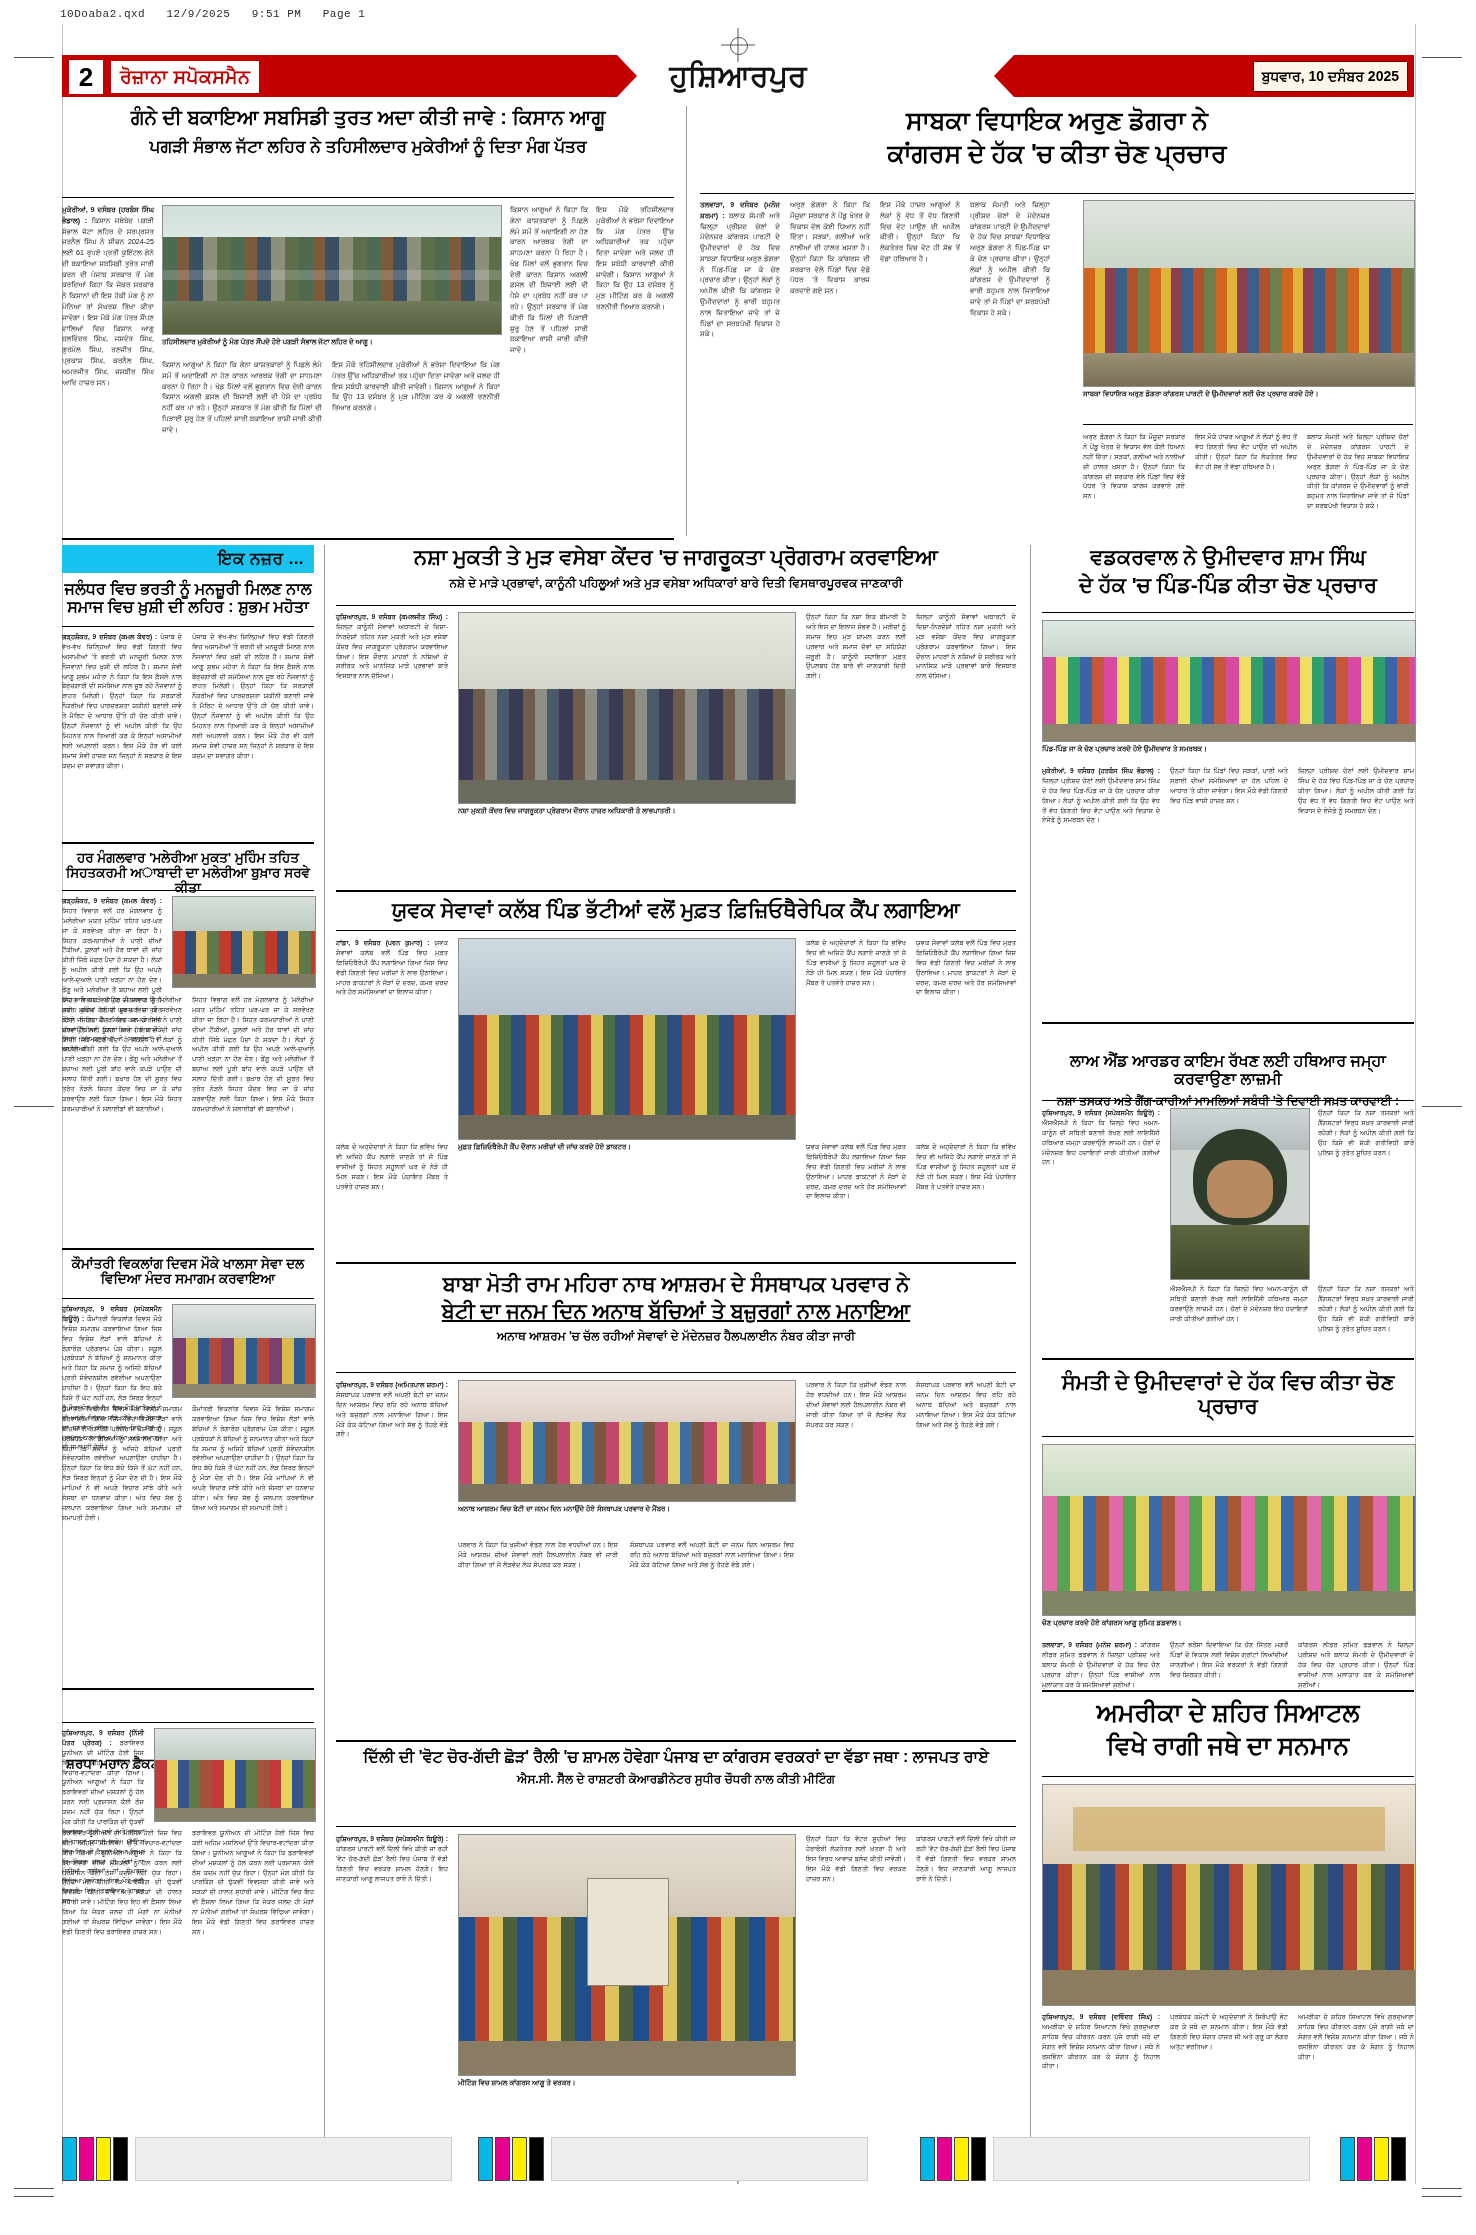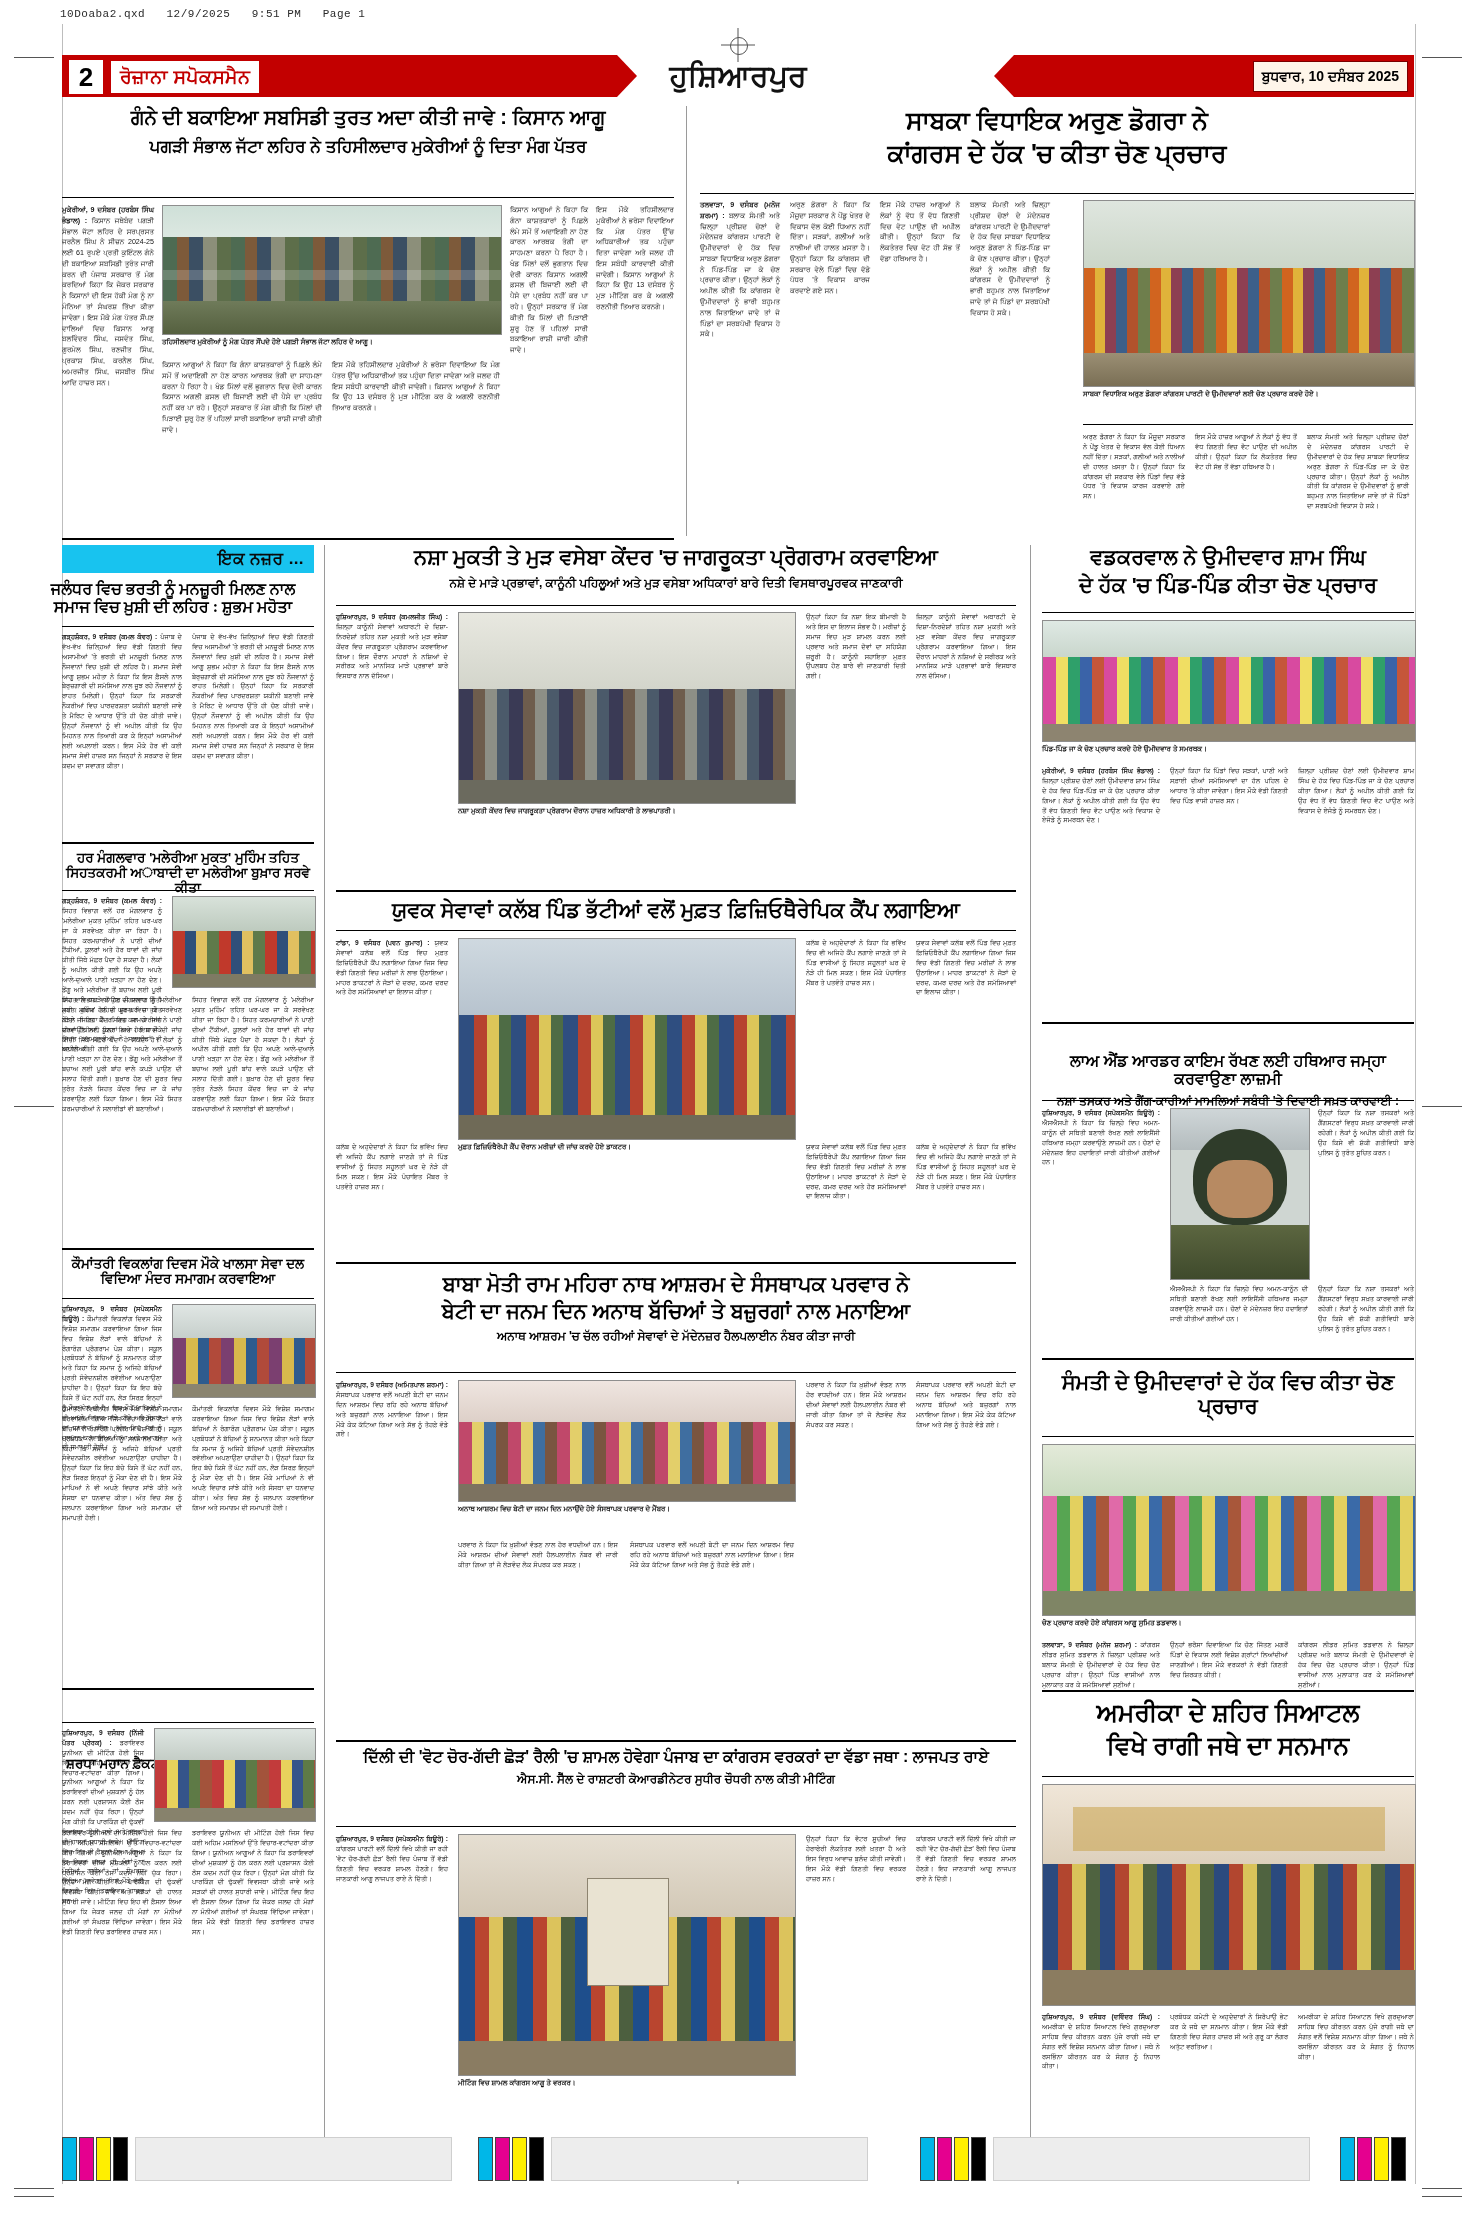--- a/index.html
+++ b/index.html
@@ -187,21 +187,21 @@
   <span>ਬਲਾਕ ਸੰਮਤੀ ਅਤੇ ਜ਼ਿਲ੍ਹਾ ਪ੍ਰੀਸ਼ਦ ਚੋਣਾਂ ਦੇ ਮੱਦੇਨਜ਼ਰ ਕਾਂਗਰਸ ਪਾਰਟੀ ਦੇ ਉਮੀਦਵਾਰਾਂ ਦੇ ਹੱਕ ਵਿਚ ਸਾਬਕਾ ਵਿਧਾਇਕ ਅਰੁਣ ਡੋਗਰਾ ਨੇ ਪਿੰਡ-ਪਿੰਡ ਜਾ ਕੇ ਚੋਣ ਪ੍ਰਚਾਰ ਕੀਤਾ। ਉਨ੍ਹਾਂ ਲੋਕਾਂ ਨੂੰ ਅਪੀਲ ਕੀਤੀ ਕਿ ਕਾਂਗਰਸ ਦੇ ਉਮੀਦਵਾਰਾਂ ਨੂੰ ਭਾਰੀ ਬਹੁਮਤ ਨਾਲ ਜਿਤਾਇਆ ਜਾਵੇ ਤਾਂ ਜੋ ਪਿੰਡਾਂ ਦਾ ਸਰਬਪੱਖੀ ਵਿਕਾਸ ਹੋ ਸਕੇ।</span>
 </div>
 
 <div class="hr" style="left:62px;top:538px;width:612px;height:2px;"></div>
 
 <div class="banner" style="left:62px;top:545px;width:252px;height:28px;">
   <span>ਇਕ ਨਜ਼ਰ ...</span>
 </div>
 <div class="vr" style="left:324px;top:545px;height:1595px;"></div>
 
-<div style="position:absolute;left:47px;top:580px;width:252px;font-family:Liberation Serif, serif;">
+<div style="position:absolute;left:62px;top:580px;width:252px;">
   <div class="hl hl-sm">ਜਲੰਧਰ ਵਿਚ ਭਰਤੀ ਨੂੰ ਮਨਜ਼ੂਰੀ ਮਿਲਣ ਨਾਲ</div>
   <div class="hl hl-sm">ਸਮਾਜ ਵਿਚ ਖ਼ੁਸ਼ੀ ਦੀ ਲਹਿਰ : ਸ਼ੁਭਮ ਮਹੋਤਾ</div>
 </div>
 <div class="hr" style="left:62px;top:626px;width:252px;"></div>
 <div class="body-text sm" style="position:absolute;left:62px;top:632px;width:120px;">
   <b class="dateline">ਗੜ੍ਹਸ਼ੰਕਰ, 9 ਦਸੰਬਰ (ਕਮਲ ਕੰਵਰ) :</b>
   <span>ਪੰਜਾਬ ਦੇ ਵੱਖ-ਵੱਖ ਜ਼ਿਲ੍ਹਿਆਂ ਵਿਚ ਵੱਡੀ ਗਿਣਤੀ ਵਿਚ ਅਸਾਮੀਆਂ 'ਤੇ ਭਰਤੀ ਦੀ ਮਨਜ਼ੂਰੀ ਮਿਲਣ ਨਾਲ ਨੌਜਵਾਨਾਂ ਵਿਚ ਖ਼ੁਸ਼ੀ ਦੀ ਲਹਿਰ ਹੈ। ਸਮਾਜ ਸੇਵੀ ਆਗੂ ਸ਼ੁਭਮ ਮਹੋਤਾ ਨੇ ਕਿਹਾ ਕਿ ਇਸ ਫ਼ੈਸਲੇ ਨਾਲ ਬੇਰੁਜ਼ਗਾਰੀ ਦੀ ਸਮੱਸਿਆ ਨਾਲ ਜੂਝ ਰਹੇ ਨੌਜਵਾਨਾਂ ਨੂੰ ਰਾਹਤ ਮਿਲੇਗੀ। ਉਨ੍ਹਾਂ ਕਿਹਾ ਕਿ ਸਰਕਾਰੀ ਨੌਕਰੀਆਂ ਵਿਚ ਪਾਰਦਰਸ਼ਤਾ ਯਕੀਨੀ ਬਣਾਈ ਜਾਵੇ ਤੇ ਮੈਰਿਟ ਦੇ ਆਧਾਰ ਉੱਤੇ ਹੀ ਚੋਣ ਕੀਤੀ ਜਾਵੇ। ਉਨ੍ਹਾਂ ਨੌਜਵਾਨਾਂ ਨੂੰ ਵੀ ਅਪੀਲ ਕੀਤੀ ਕਿ ਉਹ ਮਿਹਨਤ ਨਾਲ ਤਿਆਰੀ ਕਰ ਕੇ ਇਨ੍ਹਾਂ ਅਸਾਮੀਆਂ ਲਈ ਅਪਲਾਈ ਕਰਨ। ਇਸ ਮੌਕੇ ਹੋਰ ਵੀ ਕਈ ਸਮਾਜ ਸੇਵੀ ਹਾਜ਼ਰ ਸਨ ਜਿਨ੍ਹਾਂ ਨੇ ਸਰਕਾਰ ਦੇ ਇਸ ਕਦਮ ਦਾ ਸਵਾਗਤ ਕੀਤਾ।</span>
 </div>
 <div class="body-text sm" style="position:absolute;left:192px;top:632px;width:122px;">
   <span>ਪੰਜਾਬ ਦੇ ਵੱਖ-ਵੱਖ ਜ਼ਿਲ੍ਹਿਆਂ ਵਿਚ ਵੱਡੀ ਗਿਣਤੀ ਵਿਚ ਅਸਾਮੀਆਂ 'ਤੇ ਭਰਤੀ ਦੀ ਮਨਜ਼ੂਰੀ ਮਿਲਣ ਨਾਲ ਨੌਜਵਾਨਾਂ ਵਿਚ ਖ਼ੁਸ਼ੀ ਦੀ ਲਹਿਰ ਹੈ। ਸਮਾਜ ਸੇਵੀ ਆਗੂ ਸ਼ੁਭਮ ਮਹੋਤਾ ਨੇ ਕਿਹਾ ਕਿ ਇਸ ਫ਼ੈਸਲੇ ਨਾਲ ਬੇਰੁਜ਼ਗਾਰੀ ਦੀ ਸਮੱਸਿਆ ਨਾਲ ਜੂਝ ਰਹੇ ਨੌਜਵਾਨਾਂ ਨੂੰ ਰਾਹਤ ਮਿਲੇਗੀ। ਉਨ੍ਹਾਂ ਕਿਹਾ ਕਿ ਸਰਕਾਰੀ ਨੌਕਰੀਆਂ ਵਿਚ ਪਾਰਦਰਸ਼ਤਾ ਯਕੀਨੀ ਬਣਾਈ ਜਾਵੇ ਤੇ ਮੈਰਿਟ ਦੇ ਆਧਾਰ ਉੱਤੇ ਹੀ ਚੋਣ ਕੀਤੀ ਜਾਵੇ। ਉਨ੍ਹਾਂ ਨੌਜਵਾਨਾਂ ਨੂੰ ਵੀ ਅਪੀਲ ਕੀਤੀ ਕਿ ਉਹ ਮਿਹਨਤ ਨਾਲ ਤਿਆਰੀ ਕਰ ਕੇ ਇਨ੍ਹਾਂ ਅਸਾਮੀਆਂ ਲਈ ਅਪਲਾਈ ਕਰਨ। ਇਸ ਮੌਕੇ ਹੋਰ ਵੀ ਕਈ ਸਮਾਜ ਸੇਵੀ ਹਾਜ਼ਰ ਸਨ ਜਿਨ੍ਹਾਂ ਨੇ ਸਰਕਾਰ ਦੇ ਇਸ ਕਦਮ ਦਾ ਸਵਾਗਤ ਕੀਤਾ।</span>
@@ -320,21 +320,21 @@
 <div class="body-text sm" style="position:absolute;left:806px;top:1142px;width:100px;">
   <span>ਯੁਵਕ ਸੇਵਾਵਾਂ ਕਲੱਬ ਵਲੋਂ ਪਿੰਡ ਵਿਚ ਮੁਫ਼ਤ ਫ਼ਿਜ਼ਿਓਥੈਰੇਪੀ ਕੈਂਪ ਲਗਾਇਆ ਗਿਆ ਜਿਸ ਵਿਚ ਵੱਡੀ ਗਿਣਤੀ ਵਿਚ ਮਰੀਜ਼ਾਂ ਨੇ ਲਾਭ ਉਠਾਇਆ। ਮਾਹਰ ਡਾਕਟਰਾਂ ਨੇ ਜੋੜਾਂ ਦੇ ਦਰਦ, ਕਮਰ ਦਰਦ ਅਤੇ ਹੋਰ ਸਮੱਸਿਆਵਾਂ ਦਾ ਇਲਾਜ ਕੀਤਾ।</span>
 </div>
 <div class="body-text sm" style="position:absolute;left:916px;top:1142px;width:100px;">
   <span>ਕਲੱਬ ਦੇ ਅਹੁਦੇਦਾਰਾਂ ਨੇ ਕਿਹਾ ਕਿ ਭਵਿੱਖ ਵਿਚ ਵੀ ਅਜਿਹੇ ਕੈਂਪ ਲਗਾਏ ਜਾਣਗੇ ਤਾਂ ਜੋ ਪਿੰਡ ਵਾਸੀਆਂ ਨੂੰ ਸਿਹਤ ਸਹੂਲਤਾਂ ਘਰ ਦੇ ਨੇੜੇ ਹੀ ਮਿਲ ਸਕਣ। ਇਸ ਮੌਕੇ ਪੰਚਾਇਤ ਮੈਂਬਰ ਤੇ ਪਤਵੰਤੇ ਹਾਜ਼ਰ ਸਨ।</span>
 </div>
 <div class="hr" style="left:336px;top:1262px;width:680px;height:2px;"></div>
 
 <div style="position:absolute;left:336px;top:1272px;width:680px;">
   <div class="hl hl-md">ਬਾਬਾ ਮੋਤੀ ਰਾਮ ਮਹਿਰਾ ਨਾਥ ਆਸ਼ਰਮ ਦੇ ਸੰਸਥਾਪਕ ਪਰਵਾਰ ਨੇ</div>
-  <div class="hl hl-md" style="margin-top:3px;">ਬੇਟੀ ਦਾ ਜਨਮ ਦਿਨ ਅਨਾਥ ਬੱਚਿਆਂ ਤੇ ਬਜ਼ੁਰਗਾਂ ਨਾਲ ਮਨਾਇਆ</div>
+  <div class="hl hl-md" style="margin-top:3px;text-decoration:underline;">ਬੇਟੀ ਦਾ ਜਨਮ ਦਿਨ ਅਨਾਥ ਬੱਚਿਆਂ ਤੇ ਬਜ਼ੁਰਗਾਂ ਨਾਲ ਮਨਾਇਆ</div>
   <div class="subsm" style="margin-top:7px;">ਅਨਾਥ ਆਸ਼ਰਮ 'ਚ ਚੱਲ ਰਹੀਆਂ ਸੇਵਾਵਾਂ ਦੇ ਮੱਦੇਨਜ਼ਰ ਹੈਲਪਲਾਈਨ ਨੰਬਰ ਕੀਤਾ ਜਾਰੀ</div>
 </div>
 <div class="hr" style="left:336px;top:1372px;width:680px;"></div>
 <div class="body-text sm" style="position:absolute;left:336px;top:1380px;width:112px;">
   <b class="dateline">ਹੁਸ਼ਿਆਰਪੁਰ, 9 ਦਸੰਬਰ (ਅਮਿਤਪਾਲ ਸ਼ਰਮਾ) :</b>
   <span>ਸੰਸਥਾਪਕ ਪਰਵਾਰ ਵਲੋਂ ਅਪਣੀ ਬੇਟੀ ਦਾ ਜਨਮ ਦਿਨ ਆਸ਼ਰਮ ਵਿਚ ਰਹਿ ਰਹੇ ਅਨਾਥ ਬੱਚਿਆਂ ਅਤੇ ਬਜ਼ੁਰਗਾਂ ਨਾਲ ਮਨਾਇਆ ਗਿਆ। ਇਸ ਮੌਕੇ ਕੇਕ ਕੱਟਿਆ ਗਿਆ ਅਤੇ ਸੱਭ ਨੂੰ ਤੋਹਫ਼ੇ ਵੰਡੇ ਗਏ।</span>
 </div>
 <div class="photo" style="left:458px;top:1380px;width:336px;height:120px;">
   <div class="sky" style="background:linear-gradient(#efe5e0,#ddd0c8);height:34%;"></div>
   <div class="crowd" style="height:52%;bottom:14%;background:repeating-linear-gradient(90deg,#c0486a 0 13px,#e3cf6a 13px 25px,#3f6ea0 25px 37px,#7a5540 37px 49px);"></div>

